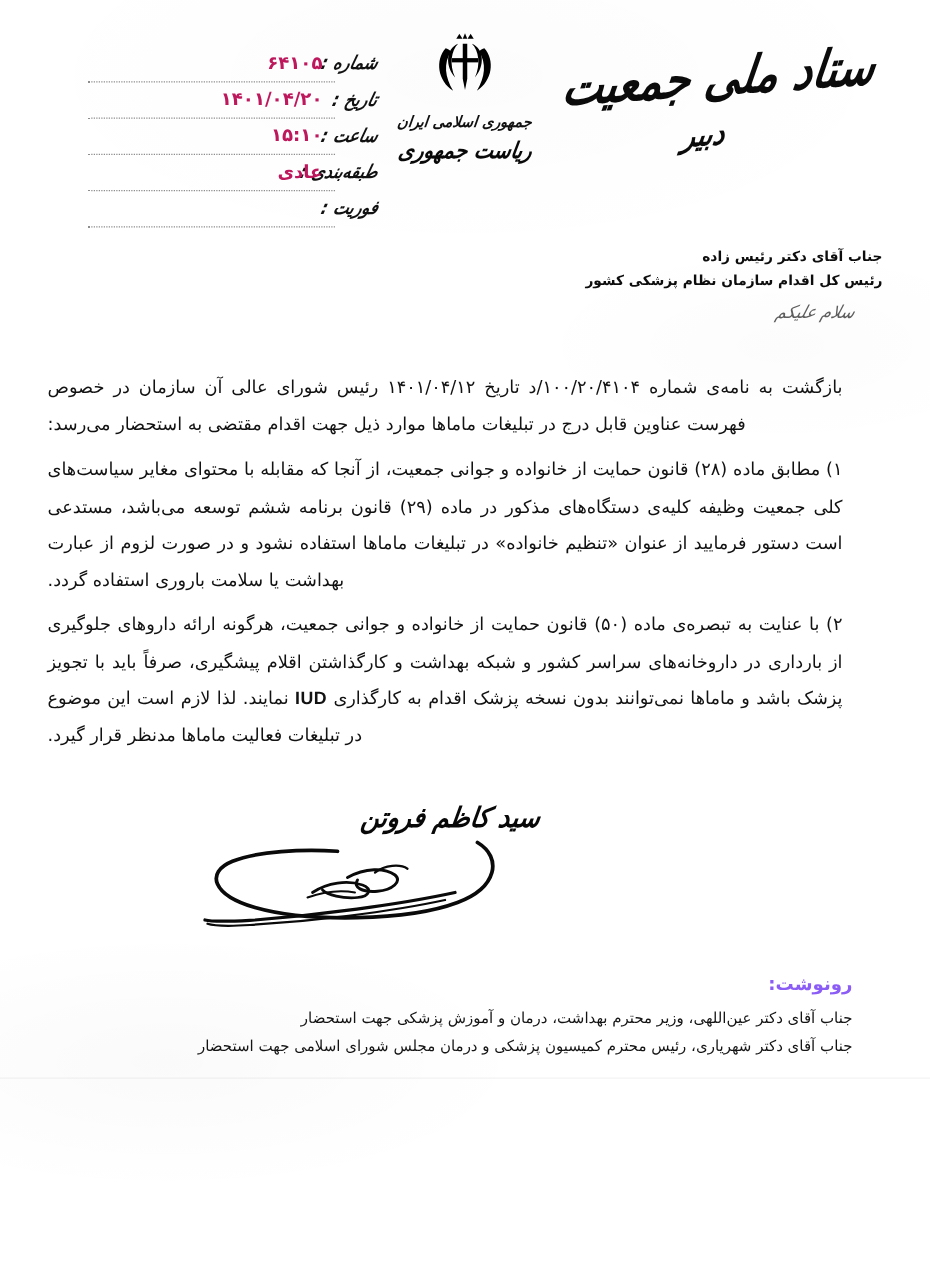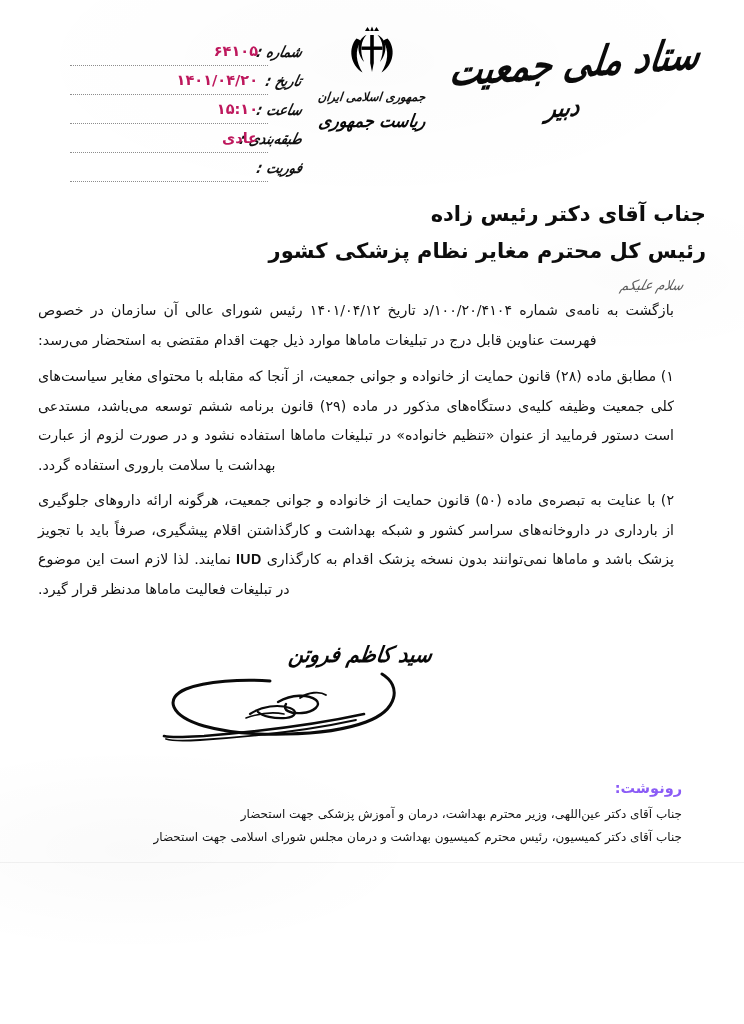--- a/index.html
+++ b/index.html
@@ -138,21 +138,21 @@
 
   
   .addressee {
     position: absolute;
     top: 196px;
     right: 38px;
     left: 40px;
     text-align: right;
   }
   .addressee-line {
-    font-size: 21px;
+    font-size: 11px;
     font-weight: 700;
     color: #0d0d0d;
     line-height: 1.75;
     letter-spacing: 0.1px;
   }
   .greeting {
     margin-top: 8px;
     margin-right: 22px;
     font-size: 13px;
     font-style: italic;
@@ -298,21 +298,21 @@
     <div class="meta-row">
       <span class="meta-label">فوریت :</span>
       <span class="meta-value"></span>
       <span class="meta-rule"></span>
     </div>
 
   </div>
 
   <div class="addressee">
     <div class="addressee-line">جناب آقای دکتر رئیس زاده</div>
-    <div class="addressee-line">رئیس کل محترم مغایر نظام پزشکی کشور</div>
+    <div class="addressee-line">رئیس کل اقدام سازمان نظام پزشکی کشور</div>
     <div><span class="greeting">سلام علیکم</span></div>
   </div>
 
   <div class="body-block">
 
     <p class="para lead">بازگشت به نامه‌ی شماره ۱۰۰/۲۰/۴۱۰۴/د تاریخ ۱۴۰۱/۰۴/۱۲ رئیس شورای عالی آن سازمان در خصوص فهرست عناوین قابل درج در تبلیغات ماماها موارد ذیل جهت اقدام مقتضی به استحضار می‌رسد:</p>
 
     <p class="para">۱) مطابق ماده (۲۸) قانون حمایت از خانواده و جوانی جمعیت، از آنجا که مقابله با محتوای مغایر سیاست‌های کلی جمعیت وظیفه کلیه‌ی دستگاه‌های مذکور در ماده (۲۹) قانون برنامه ششم توسعه می‌باشد، مستدعی است دستور فرمایید از عنوان «تنظیم خانواده» در تبلیغات ماماها استفاده نشود و در صورت لزوم از عبارت بهداشت یا سلامت باروری استفاده گردد.</p>
 
     <p class="para"><span>۲) با عنایت به تبصره‌ی ماده (۵۰) قانون حمایت از خانواده و جوانی جمعیت، هرگونه ارائه داروهای جلوگیری از بارداری در داروخانه‌های سراسر کشور و شبکه بهداشت و کارگذاشتن اقلام پیشگیری، صرفاً باید با تجویز پزشک باشد و ماماها نمی‌توانند بدون نسخه پزشک اقدام به کارگذاری </span><span class="latin">IUD</span><span> نمایند. لذا لازم است این موضوع در تبلیغات فعالیت ماماها مدنظر قرار گیرد.</span></p>
@@ -336,16 +336,16 @@
                  C124 61 112 58 108 54" stroke-width="2.2"></path>
         <path d="M96 60 C110 55 124 54 134 56" stroke-width="1.6"></path>
         <path d="M150 40 C158 34 170 33 176 37" stroke-width="1.8"></path>
       </g>
     </svg>
   </div>
 
   <div class="cc-block">
     <div class="cc-title">رونوشت:</div>
     <div class="cc-item">جناب آقای دکتر عین‌اللهی، وزیر محترم بهداشت، درمان و آموزش پزشکی جهت استحضار</div>
-    <div class="cc-item">جناب آقای دکتر کمیسیون، رئیس محترم کمیسیون بهداشت و درمان مجلس شورای اسلامی جهت استحضار</div>
+    <div class="cc-item">جناب آقای دکتر شهریاری، رئیس محترم کمیسیون پزشکی و درمان مجلس شورای اسلامی جهت استحضار</div>
   </div>
 
 </div>
 
 </body></html>

